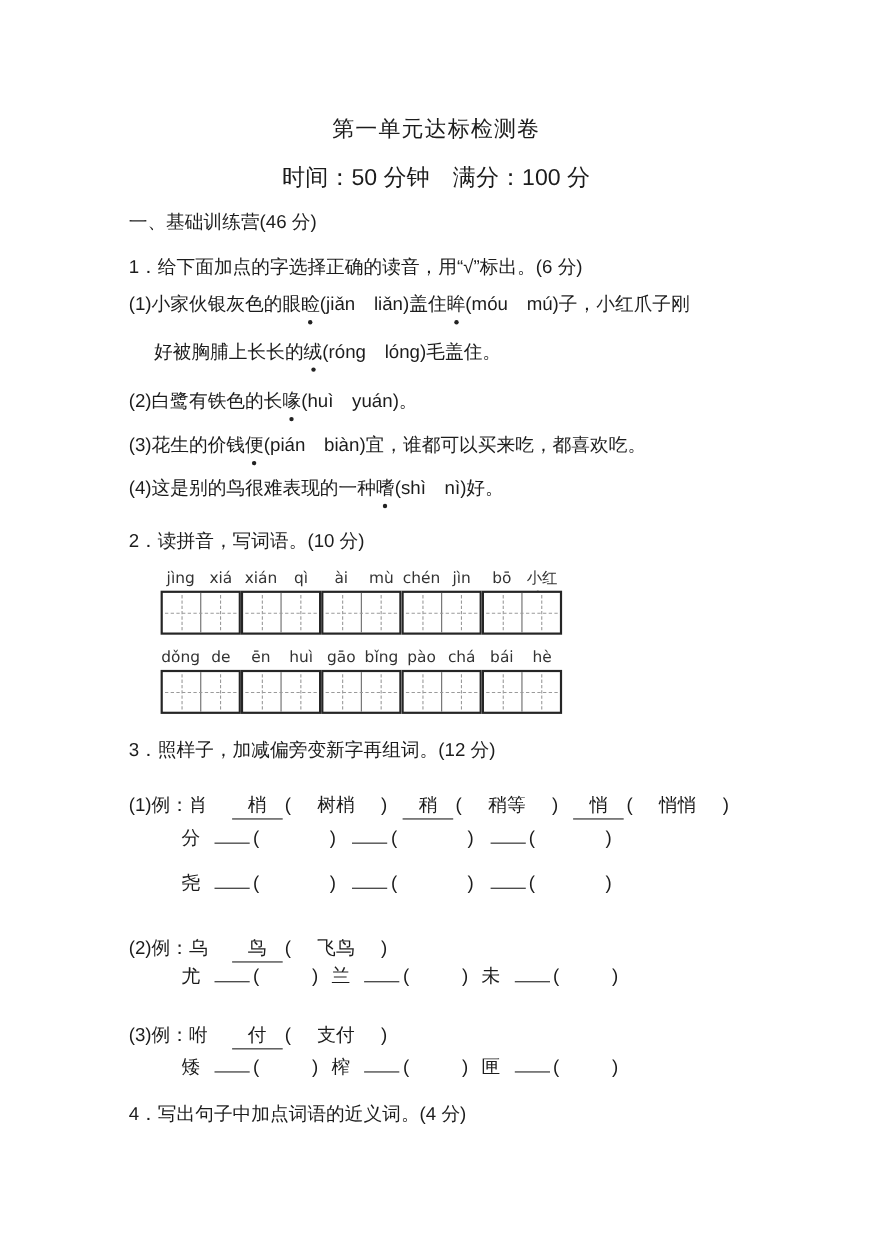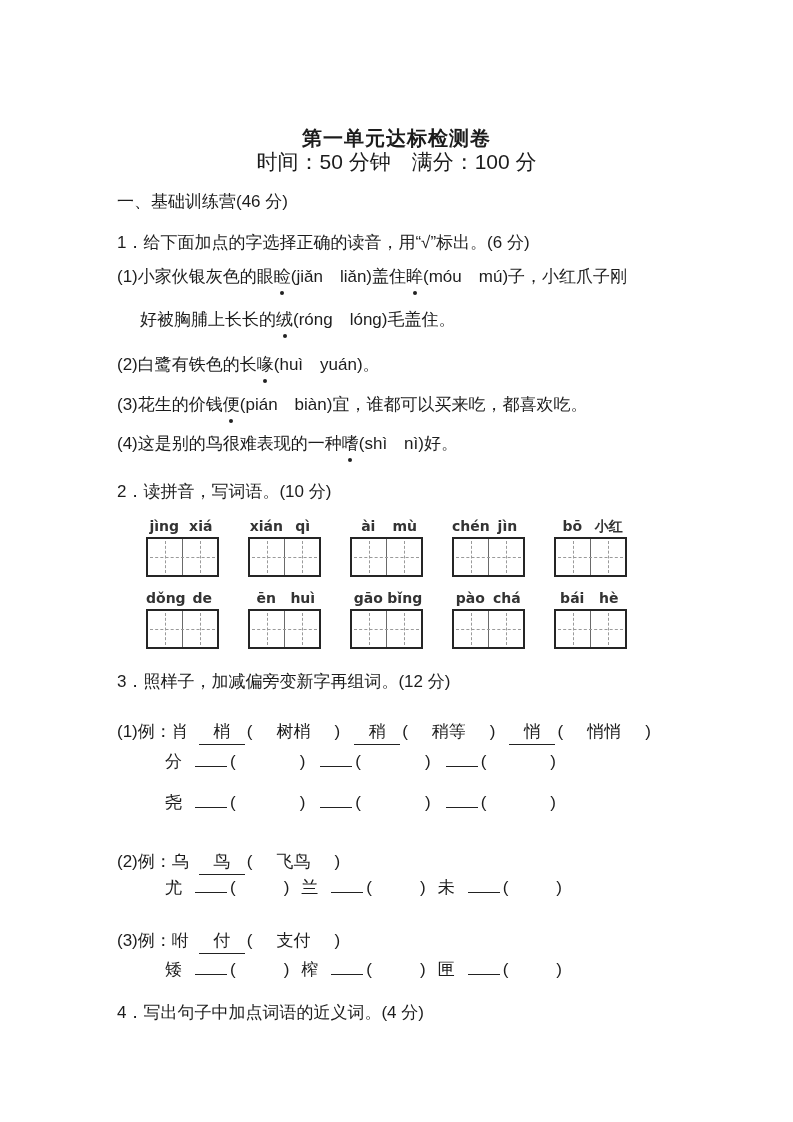--- a/index.html
+++ b/index.html
@@ -13,21 +13,21 @@
   }
   .line{
     position:absolute;
     left:117px;
     font-size:17px;
     line-height:28px;
     white-space:nowrap;
     color:#1c1c1c;
   }
   .center{left:0;width:793px;text-align:center;}
-  .title{font-weight:bold;font-size:20px;letter-spacing:1px;margin-top:20px;}
+  .title{font-weight:normal;font-size:20px;letter-spacing:1px;}
   .subtitle{font-size:21px;}
   
   .dotchar{position:relative;display:inline-block;}
   .dotchar::after{
     content:"";position:absolute;left:50%;bottom:-4px;
     width:4px;height:4px;border-radius:50%;
     background:#222;transform:translateX(-50%);
   }
   
   .uline{
@@ -40,24 +40,24 @@
     display:inline-block;width:32px;height:1.0em;
     border-bottom:1.5px solid #222;margin:0 3px;
     vertical-align:baseline;
   }
   
   .gap{display:inline-block;height:1em;vertical-align:baseline;}
   .w64{width:64px;}
   .w48{width:48px;}
   .wd{display:inline-block;min-width:82px;text-align:center;margin-top:12px;}
   .lead{margin-right:10px;}
-  .lbl{margin-right:8px;}
+  .lbl{margin-right:20px;}
   .grp{margin-right:12px;}
   
-  .pinyin-row{position:absolute;left:146px;display:flex;gap:29px;font-weight:bold;}
+  .pinyin-row{position:absolute;left:146px;display:flex;}
   .unit{display:flex;flex-direction:column;width:73px;}
   .plabels{
     display:flex;height:19px;margin-bottom:1px;
     font-size:14px;color:#333;
     font-family:"DejaVu Sans",sans-serif;
   }
   .plabels span{flex:1;text-align:center;line-height:18px;}
   .tbox{
     position:relative;display:flex;
     width:73px;height:40px;

